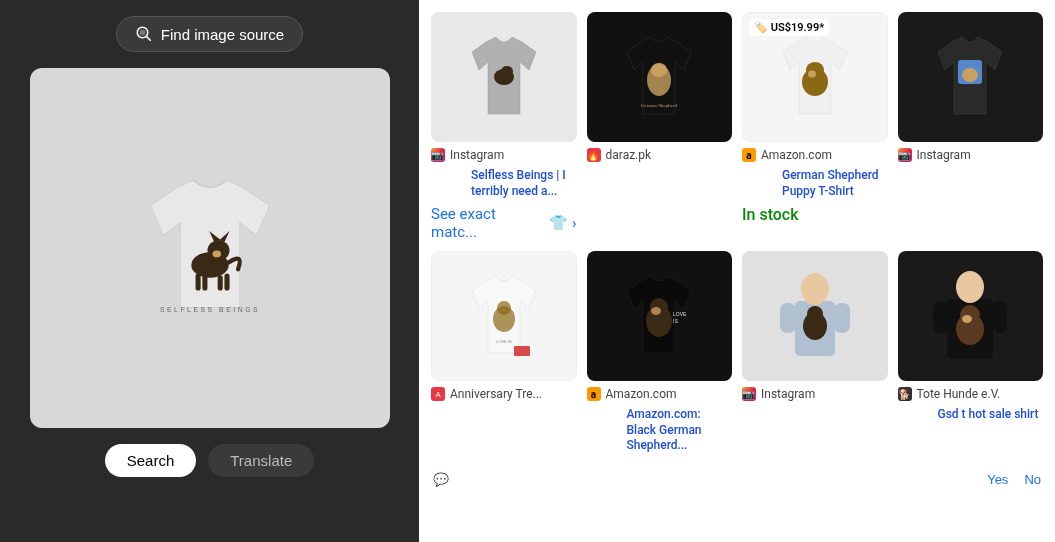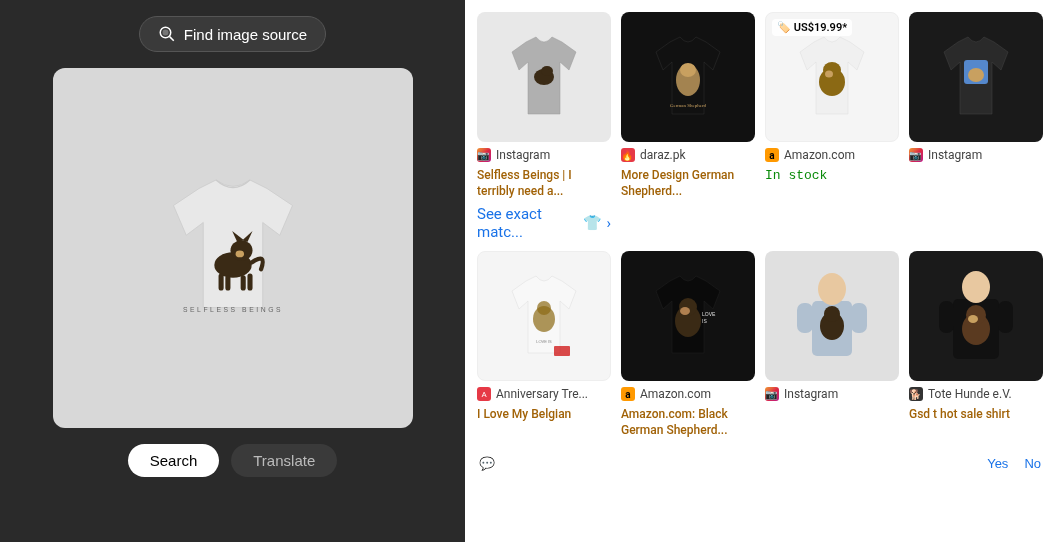--- a/index.html
+++ b/index.html
@@ -7,21 +7,21 @@
       width: 1055px;
       height: 542px;
       display: flex;
       overflow: hidden;
       font-family: -apple-system, BlinkMacSystemFont, 'Segoe UI', Roboto, sans-serif;
       background: #1a1a1a;
     }
 
     
     .left-panel {
-      width: 465px;
+      width: 419px;
       background: #2a2a2a;
       display: flex;
       flex-direction: column;
       align-items: center;
       padding: 16px;
       flex-shrink: 0;
     }
 
     .find-source-btn {
       display: flex;
@@ -158,30 +158,30 @@
       font-size: 10px;
     }
 
     .ig-icon { background: linear-gradient(135deg, #f09433, #e6683c, #dc2743, #cc2366, #bc1888); color: #fff; }
     .az-icon { background: #ff9900; color: #000; font-weight: bold; }
     .dr-icon { background: #e63946; color: #fff; }
     .th-icon { background: #333; color: #fff; }
 
     .result-title {
       font-size: 12px;
-      color: #a16207;
+      color: #1d4ed8;
       line-height: 1.3;
       font-weight: 500;
+      margin-left: 40px;
     }
 
     .in-stock {
-      font-size: 13px;
+      font-size: 16px;
       color: #0a8a0a;
       font-weight: 500;
-      font-family: Liberation Mono, monospace;
     }
 
     .see-exact {
       font-size: 15px;
       color: #1a73e8;
       display: flex;
       align-items: center;
       gap: 4px;
       cursor: pointer;
     }
@@ -307,40 +307,40 @@
           <path d="M22,10 L8,20 L15,38 L24,30 L24,82 L56,82 L56,30 L65,38 L72,20 L58,10 L48,5 Q40,15 32,5 Z" fill="#111" stroke="#333" stroke-width="0.5"></path>
           <ellipse cx="40" cy="48" rx="12" ry="16" fill="#c8a060" opacity="0.8"></ellipse>
           <ellipse cx="40" cy="38" rx="8" ry="7" fill="#c8a060"></ellipse>
           <text x="40" y="75" text-anchor="middle" font-size="5" fill="#c8a060" font-family="cursive">German Shepherd</text>
         </svg>
       </div>
       <div class="source-row">
         <div class="source-icon dr-icon">🔥</div>
         <span>daraz.pk</span>
       </div>
-      <div class="result-title">More Design German Shepherd...</div>
     </div>
 
     <div class="result-card">
       <div class="result-image white-bg" style="position:relative;">
         <div class="price-badge">
           <span>🏷️</span>
           <span>US$19.99*</span>
         </div>
         <svg width="80" height="90" viewBox="0 0 80 90">
           <path d="M22,10 L8,20 L15,38 L24,30 L24,82 L56,82 L56,30 L65,38 L72,20 L58,10 L48,5 Q40,15 32,5 Z" fill="#f0f0f0" stroke="#ddd" stroke-width="0.5"></path>
           <ellipse cx="40" cy="50" rx="13" ry="14" fill="#8B6914"></ellipse>
           <ellipse cx="40" cy="38" rx="9" ry="8" fill="#8B6914"></ellipse>
           <ellipse cx="37" cy="42" rx="4" ry="3.5" fill="#c8a060"></ellipse>
         </svg>
       </div>
       <div class="source-row">
         <div class="source-icon az-icon">a</div>
         <span>Amazon.com</span>
       </div>
+      <div class="result-title">German Shepherd Puppy T-Shirt</div>
       <div class="in-stock">In stock</div>
     </div>
 
     <div class="result-card">
       <div class="result-image dark-bg">
         <svg width="80" height="90" viewBox="0 0 80 90">
           <path d="M22,10 L8,20 L15,38 L24,30 L24,82 L56,82 L56,30 L65,38 L72,20 L58,10 L48,5 Q40,15 32,5 Z" fill="#2a2a2a" stroke="#444" stroke-width="0.5"></path>
           <rect x="28" y="28" width="24" height="24" rx="3" fill="#5588cc"></rect>
           <ellipse cx="40" cy="43" rx="8" ry="7" fill="#c8a060"></ellipse>
         </svg>
@@ -358,21 +358,20 @@
           <ellipse cx="40" cy="48" rx="11" ry="13" fill="#8B6914" opacity="0.7"></ellipse>
           <ellipse cx="40" cy="37" rx="7" ry="7" fill="#8B6914" opacity="0.7"></ellipse>
           <text x="40" y="72" text-anchor="middle" font-size="4" fill="#888" font-family="sans-serif">LOVE IS</text>
           <rect x="50" y="75" width="16" height="10" rx="1" fill="#cc0000" opacity="0.7"></rect>
         </svg>
       </div>
       <div class="source-row">
         <div class="source-icon" style="background:#e63946;color:#fff;font-size:8px;border-radius:3px;width:14px;height:14px;display:flex;align-items:center;justify-content:center;">A</div>
         <span>Anniversary Tre...</span>
       </div>
-      <div class="result-title">I Love My Belgian</div>
     </div>
 
     <div class="result-card">
       <div class="result-image black-bg">
         <svg width="80" height="90" viewBox="0 0 80 90">
           <path d="M22,10 L8,20 L15,38 L24,30 L24,82 L56,82 L56,30 L65,38 L72,20 L58,10 L48,5 Q40,15 32,5 Z" fill="#0a0a0a" stroke="#222" stroke-width="0.5"></path>
           <ellipse cx="40" cy="50" rx="13" ry="16" fill="#3a2a15"></ellipse>
           <ellipse cx="40" cy="36" rx="9" ry="9" fill="#3a2a15"></ellipse>
           <ellipse cx="37" cy="40" rx="5" ry="4" fill="#b08050"></ellipse>
           <text x="54" y="45" font-size="5" fill="#ddd" font-family="sans-serif">LOVE</text>

